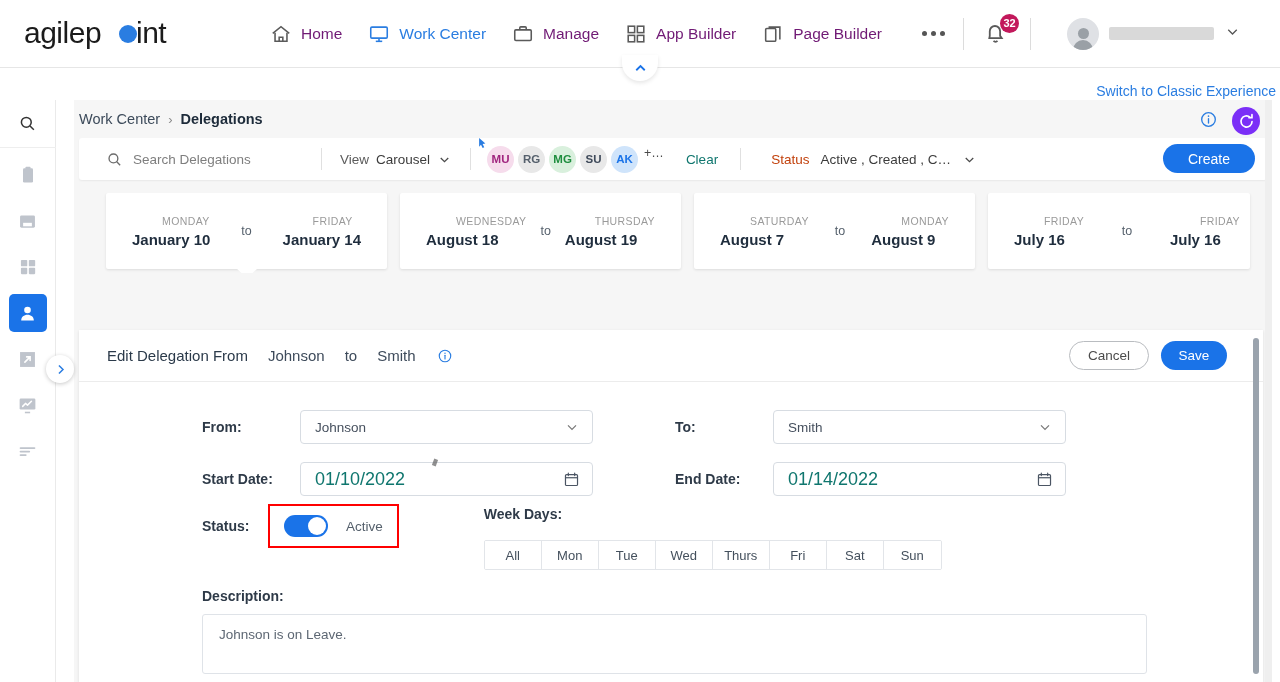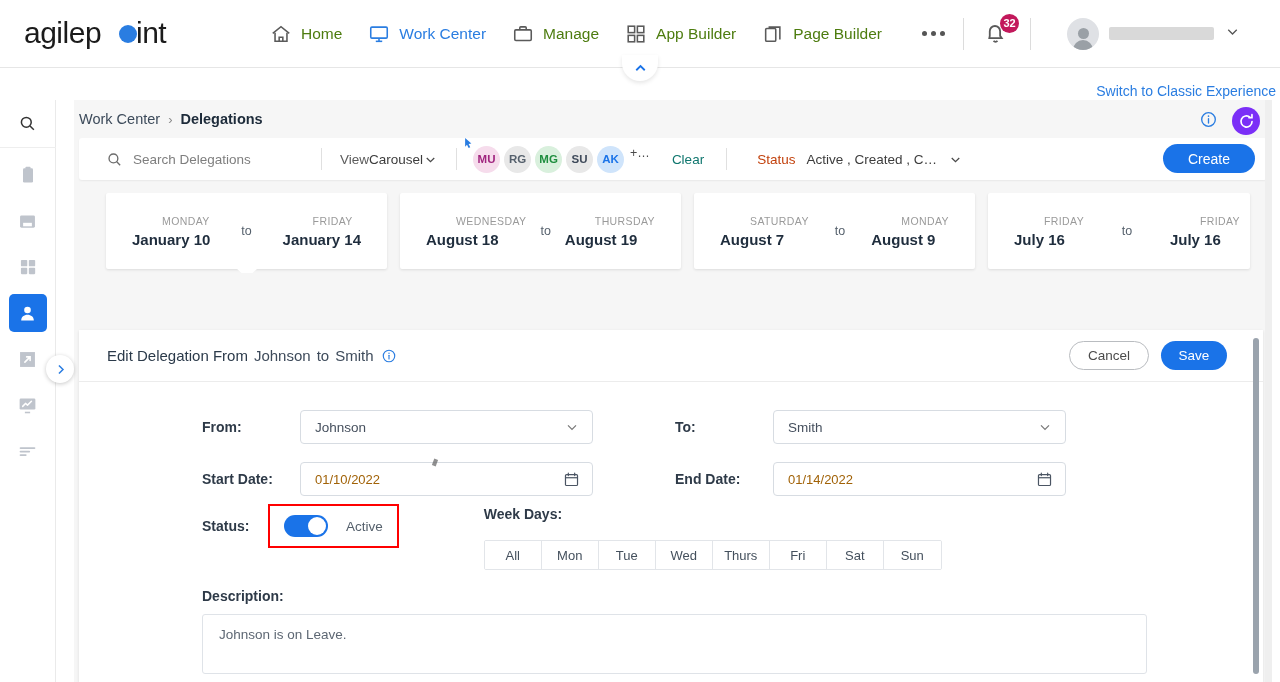--- a/index.html
+++ b/index.html
@@ -15,21 +15,21 @@
   .topnav {
     position: absolute; left: 0; top: 0; width: 1280px; height: 68px;
     background: #fff; display: flex; align-items: center;
     border-bottom: 1px solid #e6e6e6;
   }
   .logo { margin-left: 24px; display: flex; align-items: center; height: 40px; }
   .logo svg { display: block; }
 
   .nav-items { display: flex; align-items: center; margin-left: 96px; gap: 26px; }
   .nav-item { display: flex; align-items: center; gap: 9px; cursor: pointer; height: 40px; }
-  .nav-item .nav-label { font-size: 15.5px; color: #4d7c0f; white-space: nowrap; }
+  .nav-item .nav-label { font-size: 15.5px; color: #701a75; white-space: nowrap; }
   .nav-item.active .nav-label { color: #2a7de1; }
   .nav-icon { width: 22px; height: 22px; display: block; color: #5a5a5a; }
   .nav-item.active .nav-icon { color: #2a7de1; }
 
   .nav-dots { display: flex; align-items: center; gap: 4px; margin-left: 14px; cursor: pointer; }
   .nav-dots i { width: 5px; height: 5px; border-radius: 50%; background: #555; display: block; }
 
   .nav-divider { width: 1px; height: 32px; background: #dcdcdc; margin: 0 18px; }
 
   .bell-wrap { position: relative; cursor: pointer; width: 30px; height: 30px; }
@@ -120,21 +120,21 @@
     display: flex; align-items: center; box-shadow: 0 1px 2px rgba(0,0,0,.06);
     position: relative;
   }
   .tb-search { display: flex; align-items: center; gap: 10px; padding-left: 27px; width: 242px; }
   .tb-search input {
     border: 0; outline: 0; font-size: 13.5px; color: #6b6b6b; width: 170px;
     font-family: "Liberation Sans", sans-serif; background: transparent;
   }
   .tb-search input::placeholder { color: #7e7e7e; }
   .tb-div { width: 1px; height: 22px; background: #e0e0e0; }
-  .tb-view { display: flex; align-items: center; padding: 0 18px; cursor: pointer; }
+  .tb-view { display: flex; align-items: center; gap: 7px; padding: 0 18px; cursor: pointer; }
   .tb-view .lbl { font-size: 13.5px; color: #5b5b5b; }
   .tb-view .val { font-size: 13.5px; color: #3c3c3c; }
 
   .chips { display: flex; padding-left: 16px; position: relative; }
   .chip {
     width: 27px; height: 27px; border-radius: 50%; display: flex;
     align-items: center; justify-content: center; font-size: 11.5px; font-weight: bold;
     margin-right: 4px; cursor: pointer;
   }
   .chip-plus { font-size: 12.5px; color: #4a4a4a; margin-left: 2px; cursor: pointer; }
@@ -174,21 +174,21 @@
 
   
   .detail {
     position: absolute; left: 5px; top: 230px; width: 1184px; height: 352px;
     background: #fff; box-shadow: 0 1px 3px rgba(0,0,0,.10);
   }
   .detail-head {
     height: 52px; border-bottom: 1px solid #ececec; display: flex;
     align-items: center; padding: 0 0 0 28px; position: relative;
   }
-  .dh-title { font-size: 15px; color: #2b3a4a; display: flex; align-items: center; gap: 6px; }
+  .dh-title { font-size: 15px; color: #2b3a4a; display: flex; align-items: center; gap: 20px; }
   .dh-title .light { color: #3e4b5b; }
   .dh-actions { position: absolute; right: 36px; top: 11px; display: flex; gap: 12px; align-items: center; }
   .btn-cancel {
     width: 80px; height: 29px; border-radius: 16px; border: 1px solid #b9bcc0;
     background: #fff; color: #4b4b4b; font-size: 13.5px; cursor: pointer;
     font-family: "Liberation Sans", sans-serif;
   }
   .btn-save {
     width: 66px; height: 29px; border-radius: 16px; border: 0;
     background: #1a73e8; color: #fff; font-size: 13.5px; cursor: pointer;
@@ -206,21 +206,21 @@
     padding: 0 12px 0 14px; cursor: pointer;
   }
   .sel-box .v { font-size: 13.5px; color: #46505e; }
   .sel-box .cv { color: #777; }
 
   .date-box {
     height: 34px; border: 1px solid #d7dce2; border-radius: 4px; background: #fff;
     display: flex; align-items: center; justify-content: space-between;
     padding: 0 12px 0 14px; cursor: pointer;
   }
-  .date-box .v { font-size: 13px; color: #a16207; }
+  .date-box .v { font-size: 18px; color: #0f766e; }
 
   .toggle-hl { border: 2px solid #ff0000; padding: 9px 14px; display: inline-flex; align-items: center; gap: 18px; }
   .toggle {
     width: 44px; height: 22px; border-radius: 11px; background: #1a73e8;
     position: relative; cursor: pointer;
   }
   .toggle .knob {
     position: absolute; right: 2px; top: 2px; width: 18px; height: 18px;
     border-radius: 50%; background: #fff;
   }

